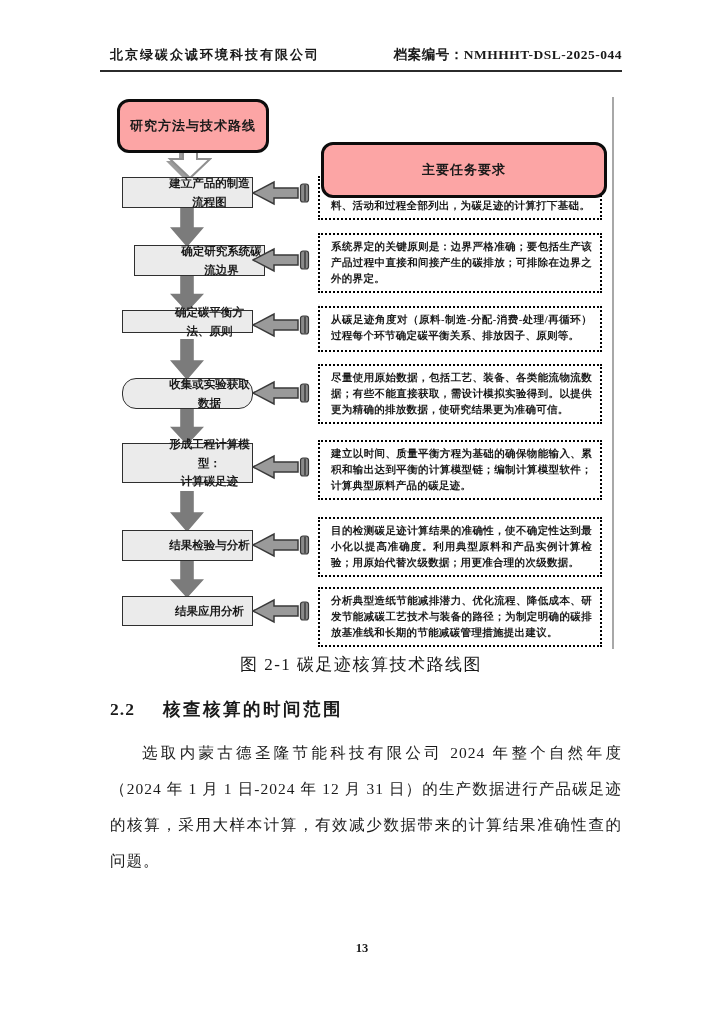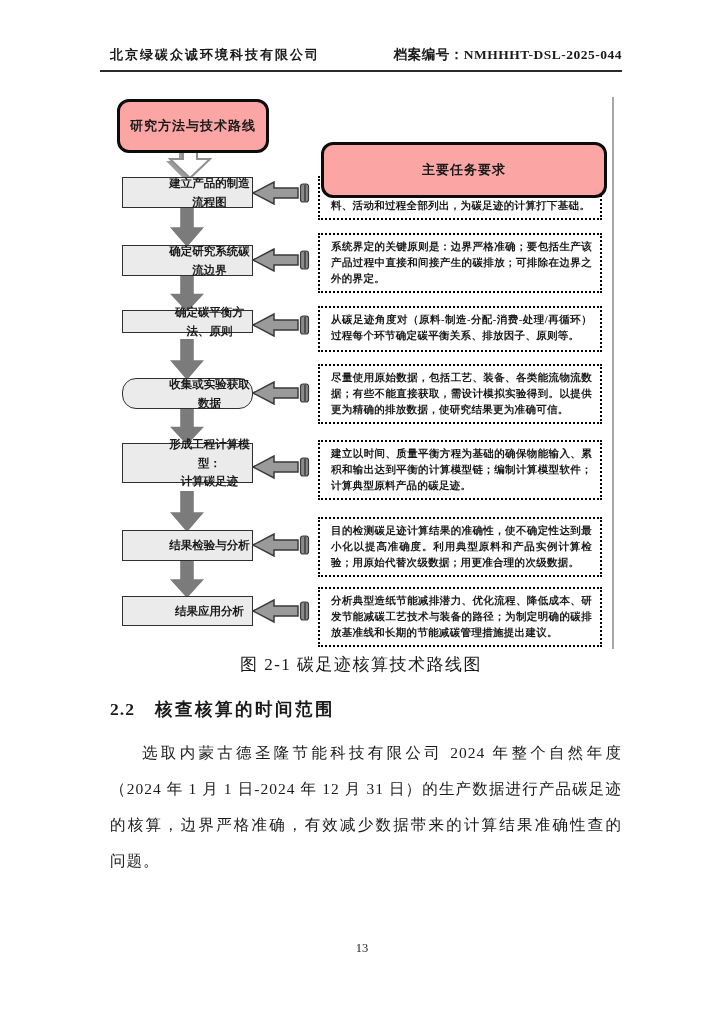--- a/index.html
+++ b/index.html
@@ -33,26 +33,26 @@
   .note{
     position:absolute;left:318px;width:284px;box-sizing:border-box;background:#fff;
     border:2px dotted #000;padding:4px 8px 4px 11px;
     font-size:10.5px;font-weight:bold;line-height:16px;letter-spacing:.3px;text-align:justify;
   }
   .vline{position:absolute;left:612px;top:97px;width:2px;height:552px;background:#a8a8a8;}
   .caption{position:absolute;left:100px;top:653px;width:522px;text-align:center;
     font-size:17px;letter-spacing:1.5px;}
   
   .sec-head{position:absolute;left:110px;top:697px;font-size:17.5px;font-weight:bold;letter-spacing:1px;}
-  .sec-head .sec-title{margin-left:20px;letter-spacing:2.5px;font-family:Liberation Mono, monospace;}
+  .sec-head .sec-title{margin-left:28px;letter-spacing:2.5px;font-family:Liberation Mono, monospace;}
   .para{position:absolute;left:110px;top:735px;width:512px;font-size:15.5px;letter-spacing:1px;}
   .pline{height:36px;line-height:36px;text-align:justify;text-align-last:justify;overflow:hidden;}
   .pline.first{padding-left:32px;}
   .pline.last{text-align-last:left;}
-  .pageno{position:absolute;left:0;top:941px;width:724px;text-align:center;font-size:12.5px;}
+  .pageno{position:absolute;left:0;top:941px;width:724px;text-align:center;font-size:12.5px;font-weight:bold;}
 </style>
 </head>
 <body>
 
 <div class="page">
 
   <div class="hdr-company">北京绿碳众诚环境科技有限公司</div>
   <div class="hdr-archive"><span>档案编号：</span><span>NMHHHT-DSL-2025-044</span></div>
   <div class="hdr-rule"></div>
 
@@ -68,21 +68,21 @@
     <polygon points="17,1 31,1 31,14 44,14 24,33 4,14 17,14" fill="#ffffff" stroke="#8f8f8f" stroke-width="2"></polygon>
   </svg>
   <svg class="arrow3d" style="left:425px;top:146px;" width="46" height="34" viewBox="0 0 46 36">
     <polygon points="13,3 27,3 27,16 40,16 19,35 0,16 13,16" fill="#9c9c9c"></polygon>
     <polygon points="17,1 31,1 31,14 44,14 24,33 4,14 17,14" fill="#cfcfcf" stroke="#8f8f8f" stroke-width="2"></polygon>
   </svg>
 
   <div class="step" style="top:177px;height:31px;">
       <span class="step-label">建立产品的制造流程图</span>
     </div>
-  <div class="step" style="top:245px;height:31px;">
+  <div class="step" style="top:245px;height:31px;margin-left:12px;">
       <span class="step-label">确定研究系统碳流边界</span>
     </div>
   <div class="step" style="top:310px;height:23px;">
       <span class="step-label">确定碳平衡方法、原则</span>
     </div>
   <div class="step" style="top:378px;height:31px;border-radius:14px;">
       <span class="step-label">收集或实验获取数据</span>
     </div>
   <div class="step" style="top:443px;height:40px;">
       <span class="step-label">形成工程计算模型：
@@ -150,19 +150,19 @@
 
   <div class="caption">图 2-1 碳足迹核算技术路线图</div>
 
   <div class="sec-head">
     <span class="sec-num">2.2</span><span class="sec-title">核查核算的时间范围</span>
   </div>
 
   <div class="para">
     <div class="pline first">选取内蒙古德圣隆节能科技有限公司 2024 年整个自然年度</div>
     <div class="pline">（2024 年 1 月 1 日-2024 年 12 月 31 日）的生产数据进行产品碳足迹</div>
-    <div class="pline">的核算，边界严格准确，有效减少数据带来的计算结果准确性查的</div>
+    <div class="pline">的核算，采用大样本计算，有效减少数据带来的计算结果准确性查的</div>
     <div class="pline last">问题。</div>
   </div>
 
   <div class="pageno">13</div>
 
 </div>
 
 </body></html>

